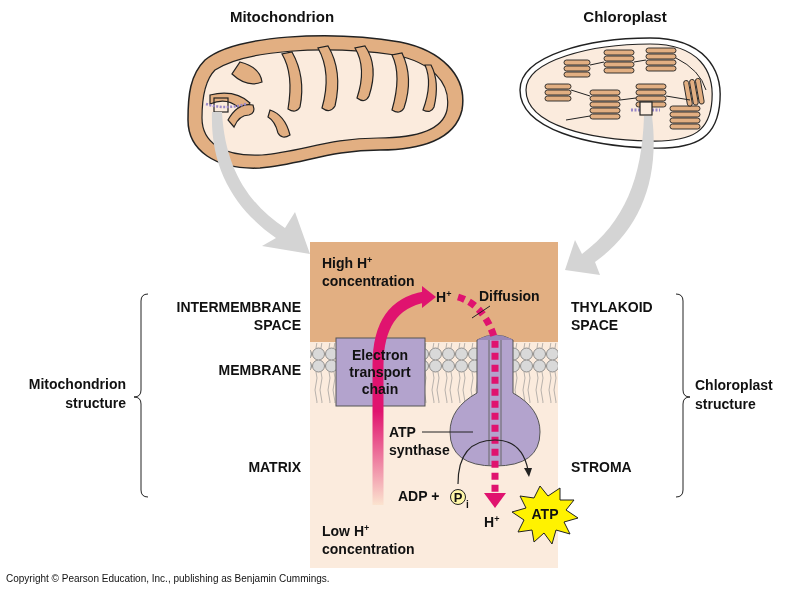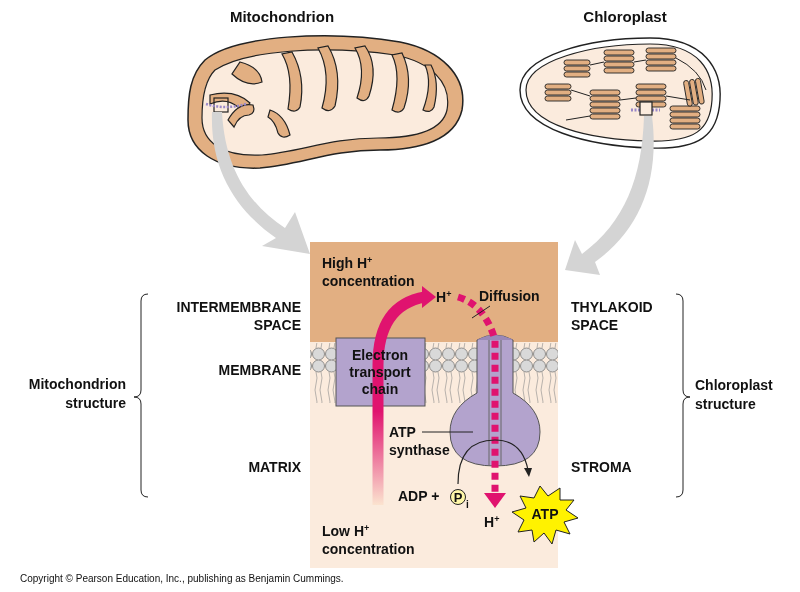--- a/index.html
+++ b/index.html
@@ -1,19 +1,19 @@
 <!DOCTYPE html>
 <html><head>
 <meta charset="utf-8">
 <style>
   html,body{margin:0;padding:0;background:#fff;}
   body{width:800px;height:592px;position:relative;overflow:hidden;font-family:"Liberation Sans",sans-serif;}
   svg{position:absolute;left:0;top:0;}
   .t{font-family:"Liberation Sans",sans-serif;font-weight:bold;fill:#111;}
-  .copy{position:absolute;left:20px;top:573px;font-size:10px;color:#111;font-family:"Liberation Sans",sans-serif;}
+  .copy{position:absolute;left:6px;top:573px;font-size:10px;color:#111;font-family:"Liberation Sans",sans-serif;}
 </style>
 </head>
 <body>
 
 <svg width="800" height="592" viewBox="0 0 800 592">
   <defs>
     <linearGradient id="fade" x1="0" y1="0" x2="0" y2="1">
       <stop offset="0" stop-color="#E0136F"></stop>
       <stop offset="0.55" stop-color="#E0136F"></stop>
       <stop offset="1" stop-color="#FBE3CF"></stop>

